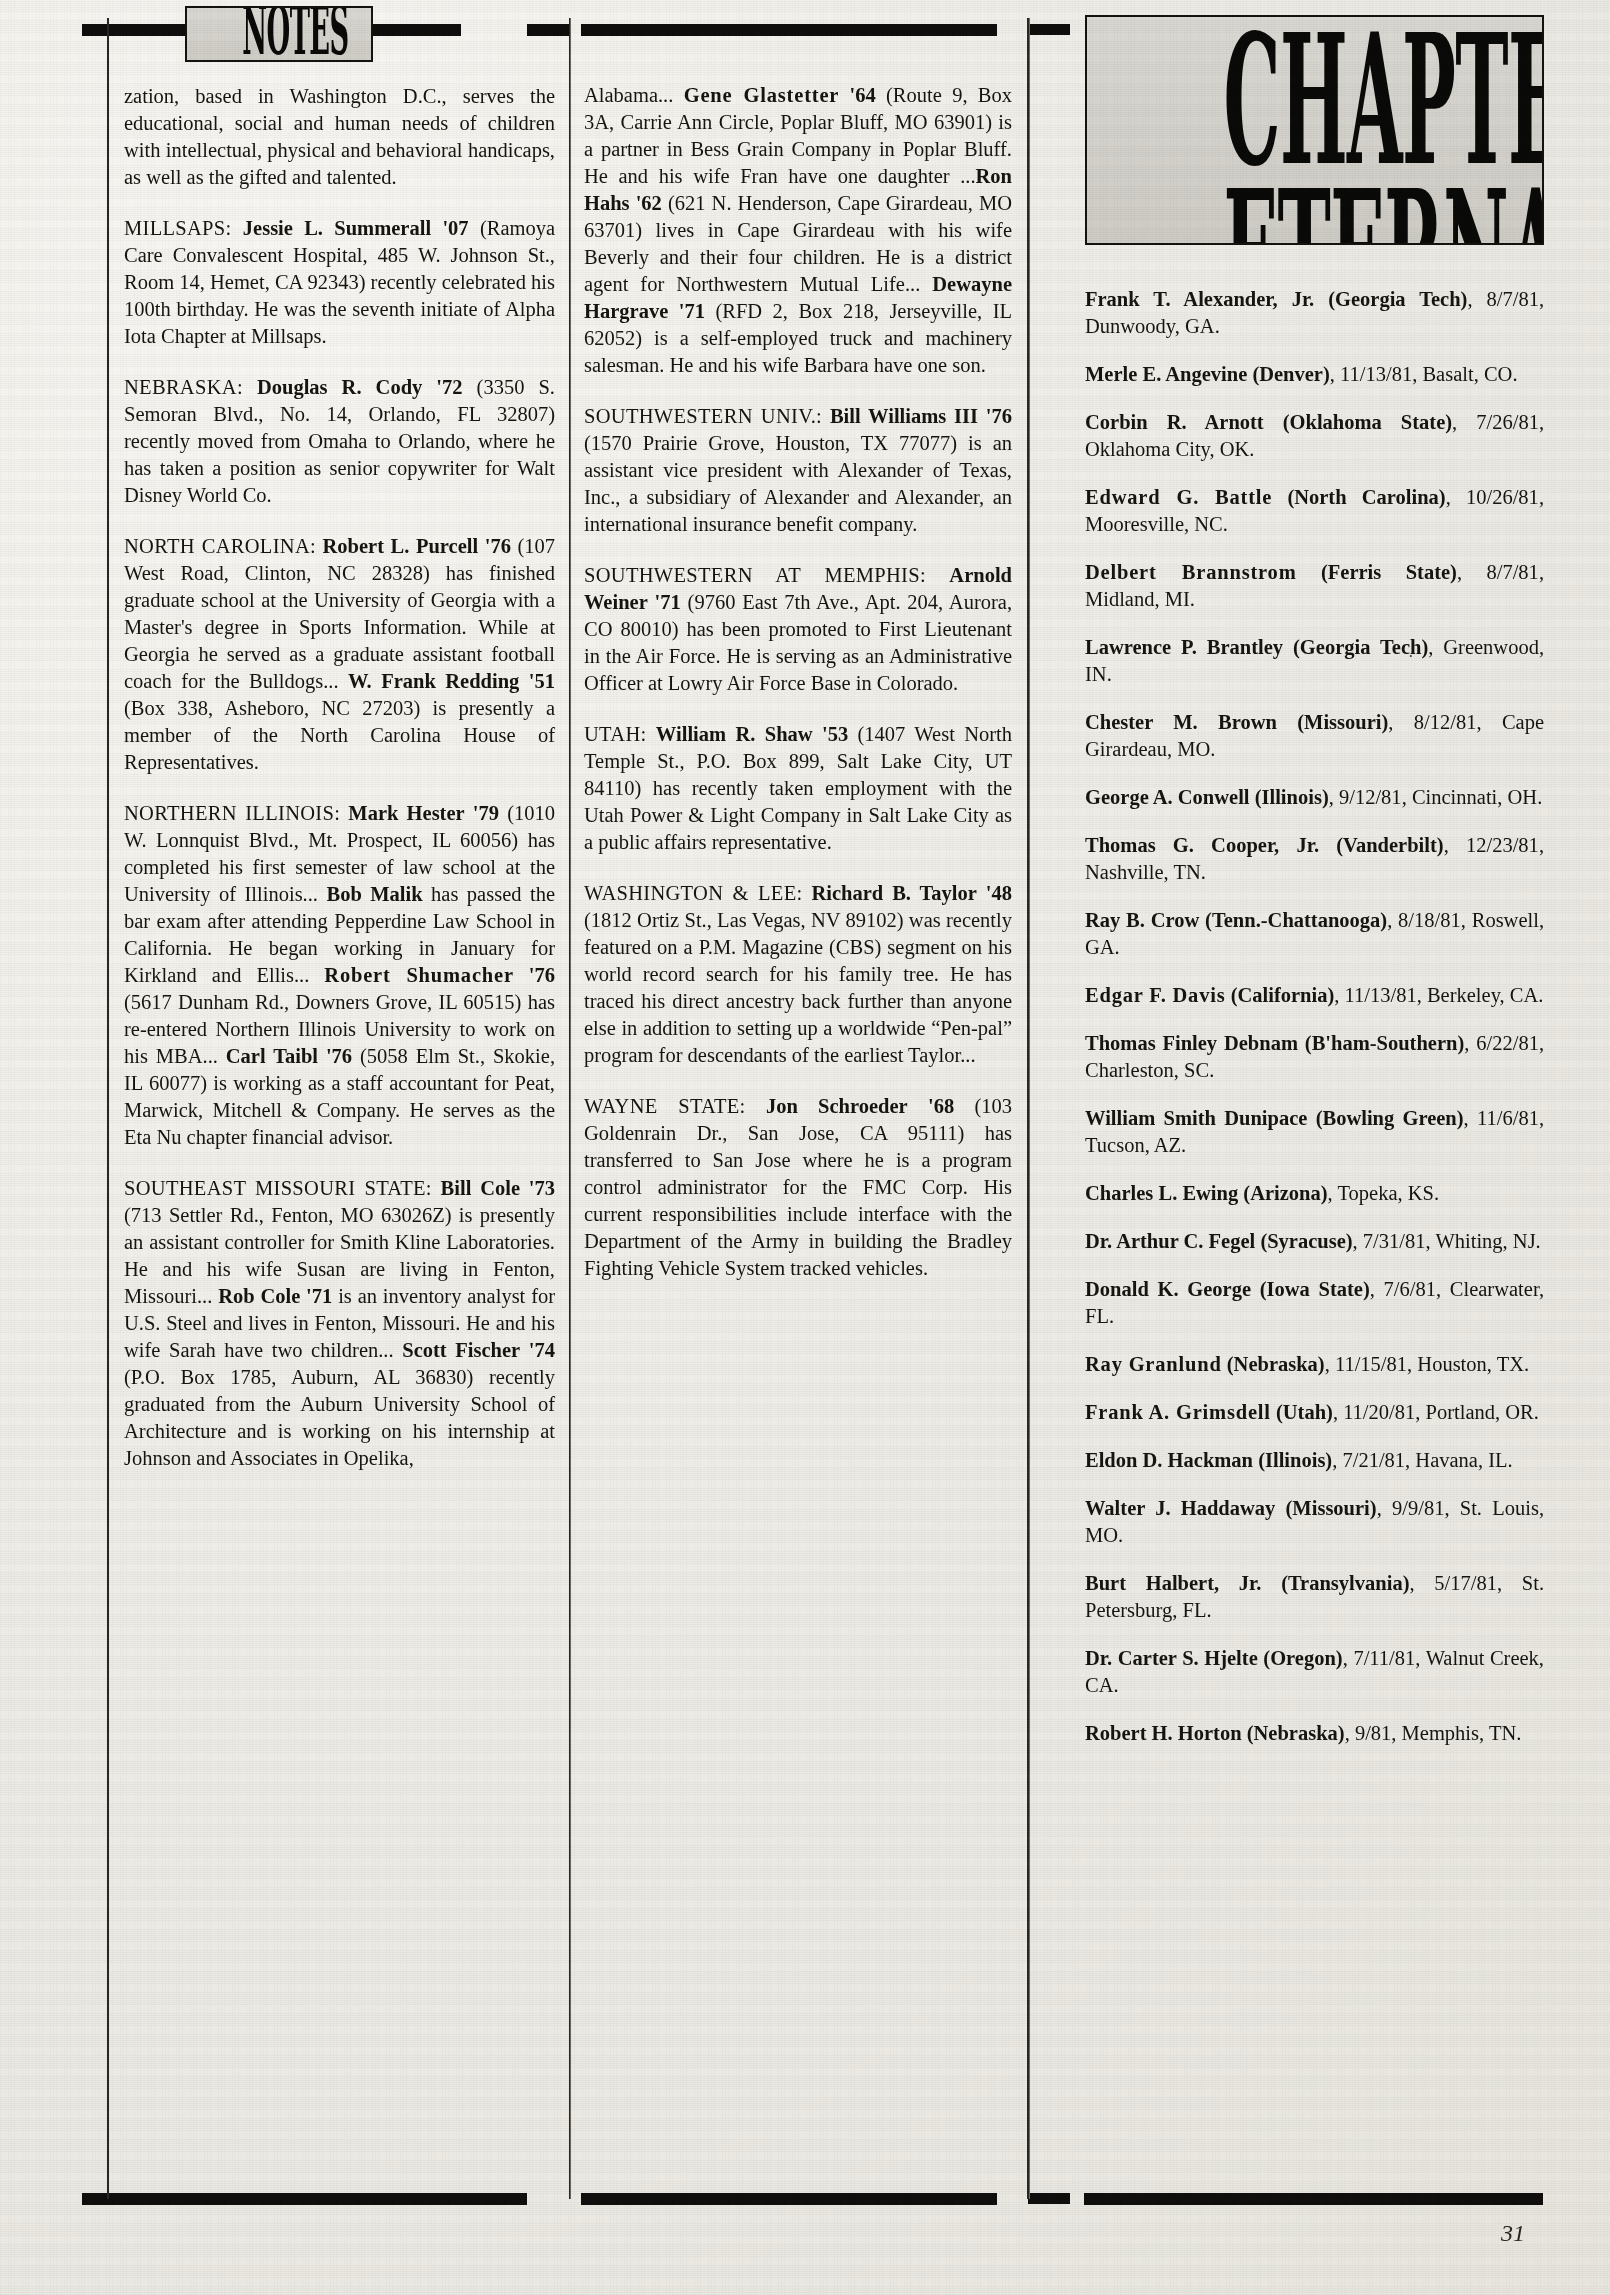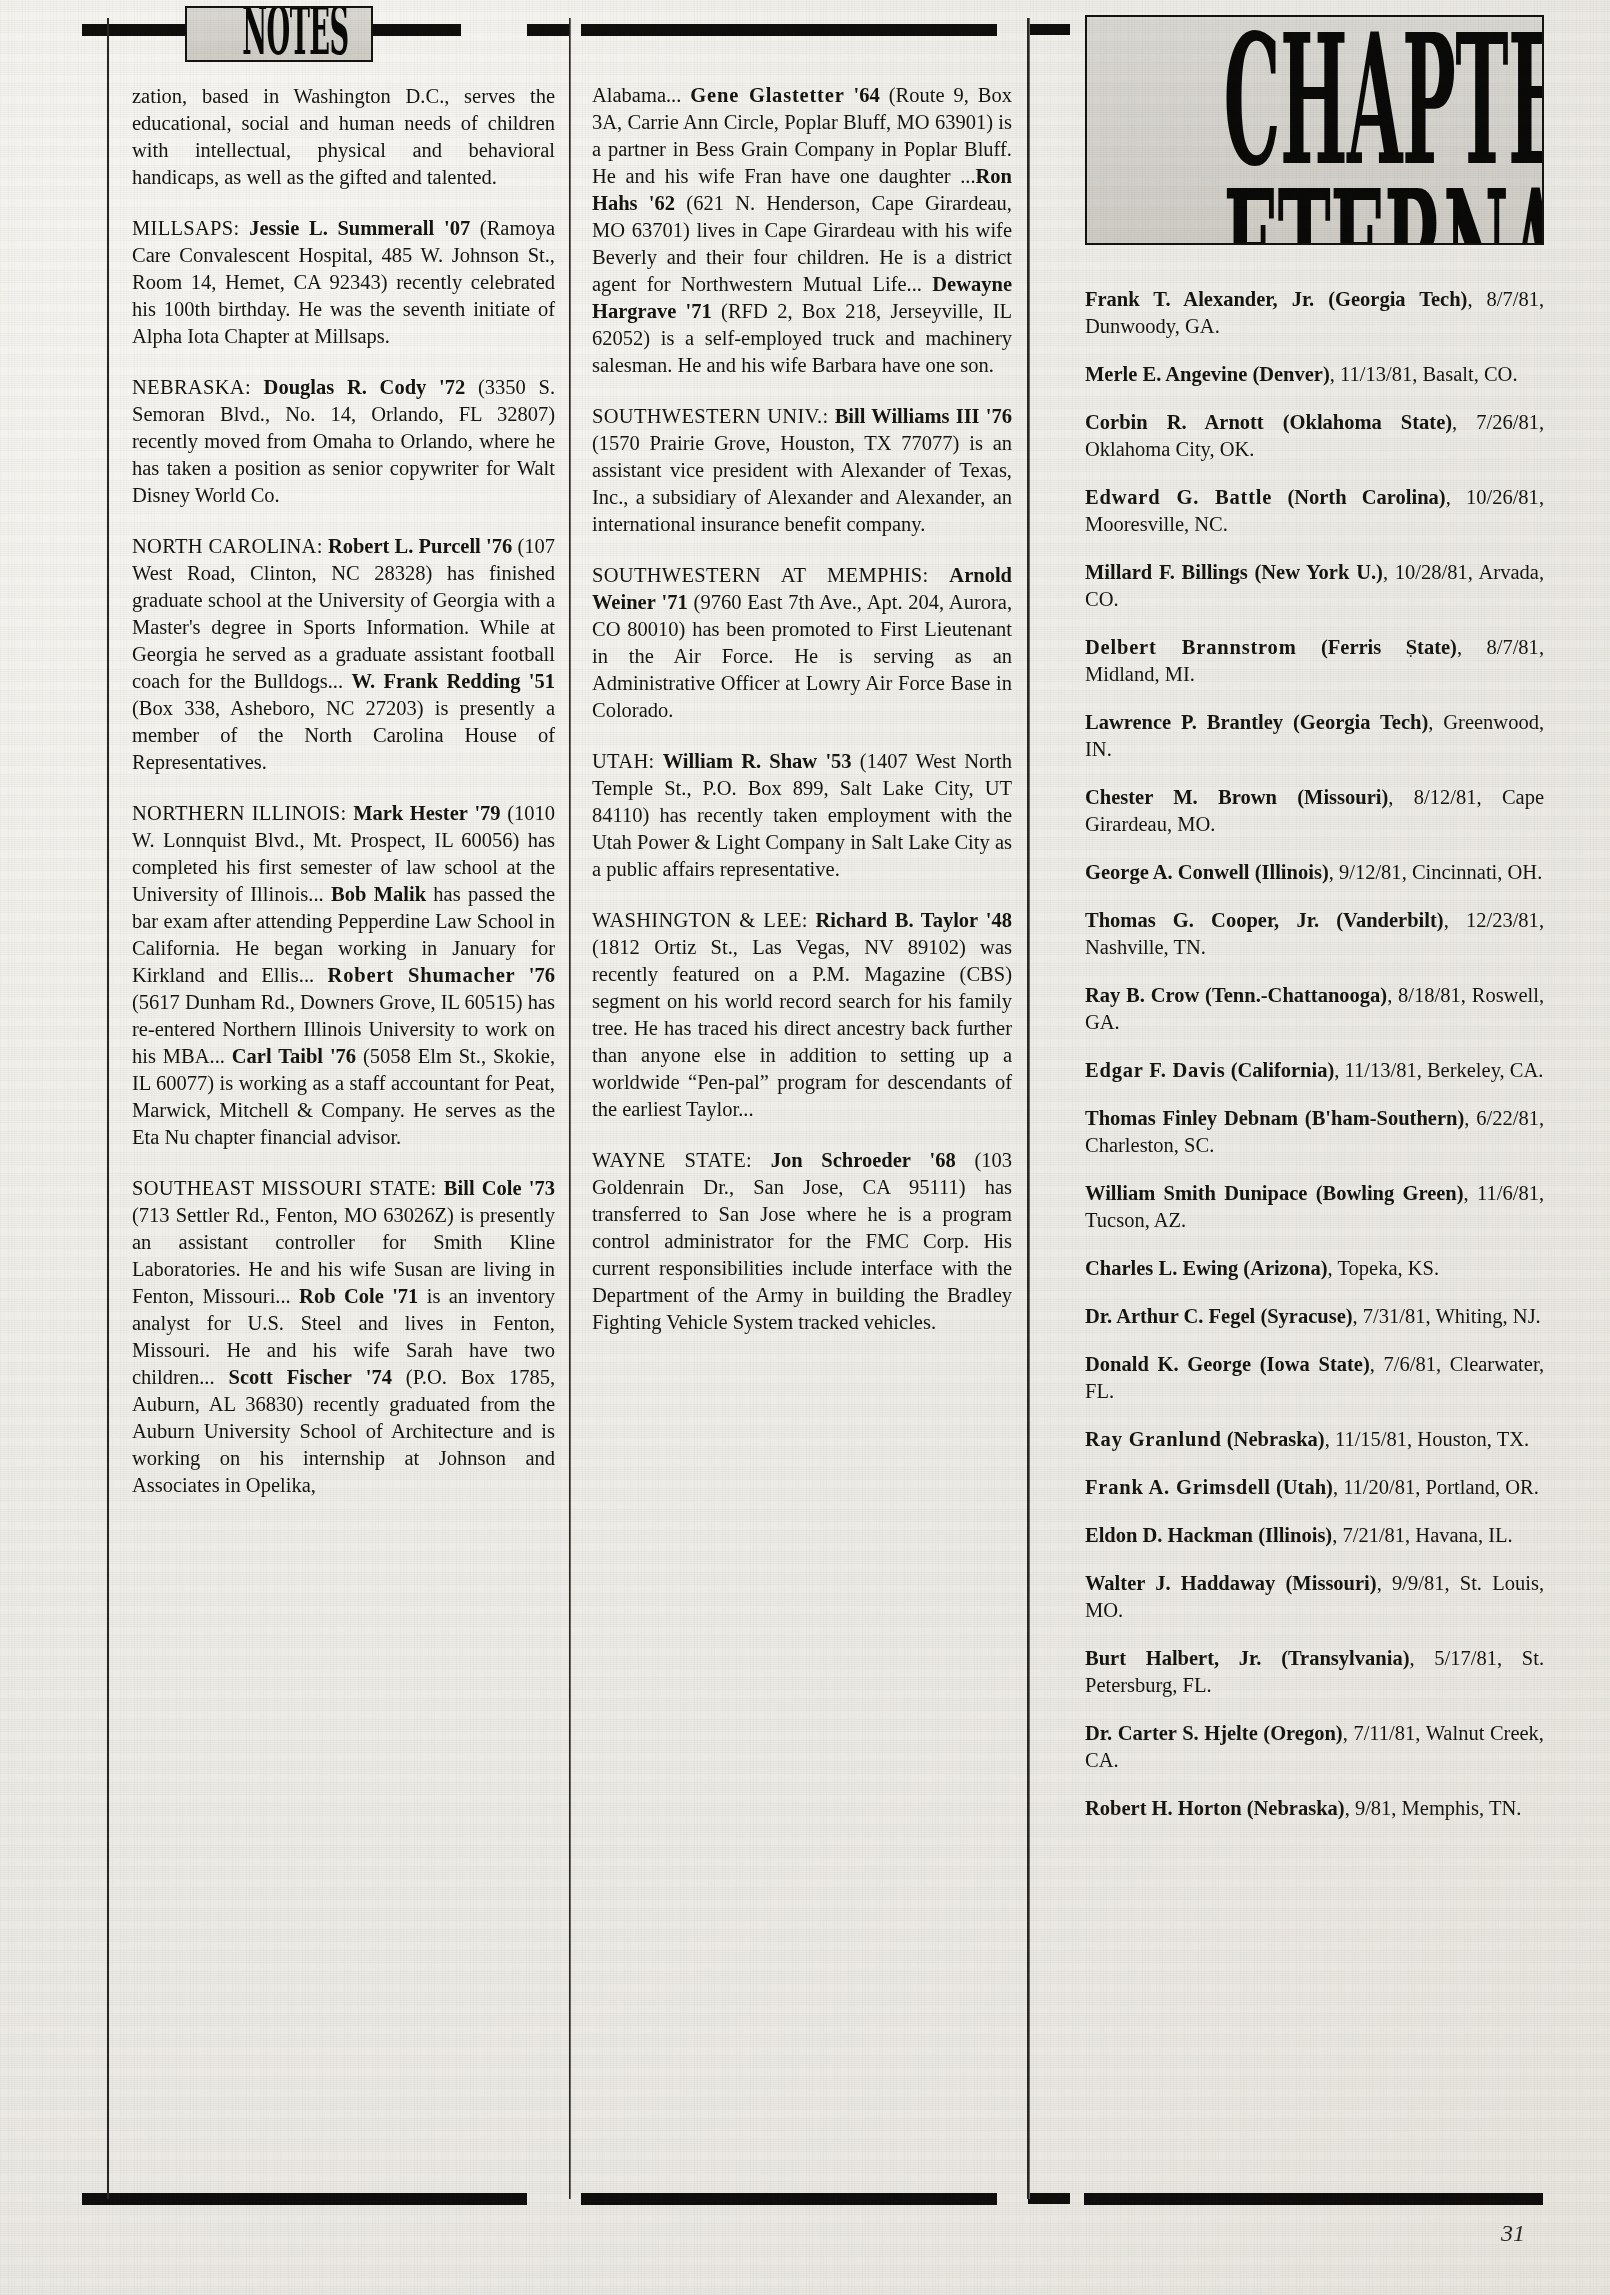--- a/index.html
+++ b/index.html
@@ -85,21 +85,21 @@
     hyphens:manual;
     color:#16150f;
   }
   #col-1{left:42px;width:431px;}
   #col-2{left:502px;width:428px;}
   #col-3{left:1003px;width:459px;margin-top:20px;}
 
   #col-2{top:82px;}
   #col-3{top:266px;}
 
-  .entry{margin:0 0 24px 8px;}
+  .entry{margin:0 0 24px 0;}
   .entry:last-child{margin-bottom:0;}
 
   .chap{font-family:"Liberation Serif", serif;font-weight:400;letter-spacing:0.3px;}
   b, .nm{font-weight:700;}
   .nm.sp{letter-spacing:0.8px;}
 
   
   .ce{margin:0 0 21px 0;}
   .ce:last-child{margin-bottom:0;}
 
@@ -179,21 +179,20 @@
   <div class="col" id="col-3">
 
     <p class="ce"><span class="nm">Frank T. Alexander, Jr.</span> <span class="nm">(Georgia Tech)</span>, <span>8/7/81</span>, <span>Dunwoody, GA.</span></p>
 
     <p class="ce"><span class="nm">Merle E. Angevine</span> <span class="nm">(Denver)</span>, <span>11/13/81</span>, <span>Basalt, CO.</span></p>
 
     <p class="ce"><span class="nm">Corbin R. Arnott</span> <span class="nm">(Oklahoma State)</span>, <span>7/26/81</span>, <span>Oklahoma City, OK.</span></p>
 
     <p class="ce"><span class="nm sp">Edward G. Battle</span> <span class="nm">(North Carolina)</span>, <span>10/26/81</span>, <span>Mooresville, NC.</span></p>
 
-    <p class="ce"><span class="nm">Millard F. Billings</span> <span class="nm">(New York U.)</span>, <span>10/28/81</span>, <span>Arvada, CO.</span></p>
 
     <p class="ce"><span class="nm sp">Delbert Brannstrom</span> <span class="nm">(Ferris State)</span>, <span>8/7/81</span>, <span>Midland, MI.</span></p>
 
     <p class="ce"><span class="nm">Lawrence P. Brantley</span> <span class="nm">(Georgia Tech)</span>, <span>Greenwood, IN.</span></p>
 
     <p class="ce"><span class="nm">Chester M. Brown</span> <span class="nm">(Missouri)</span>, <span>8/12/81</span>, <span>Cape Girardeau, MO.</span></p>
 
     <p class="ce"><span class="nm">George A. Conwell</span> <span class="nm">(Illinois)</span>, <span>9/12/81</span>, <span>Cincinnati, OH.</span></p>
 
     <p class="ce"><span class="nm">Thomas G. Cooper, Jr.</span> <span class="nm">(Vanderbilt)</span>, <span>12/23/81</span>, <span>Nashville, TN.</span></p>

